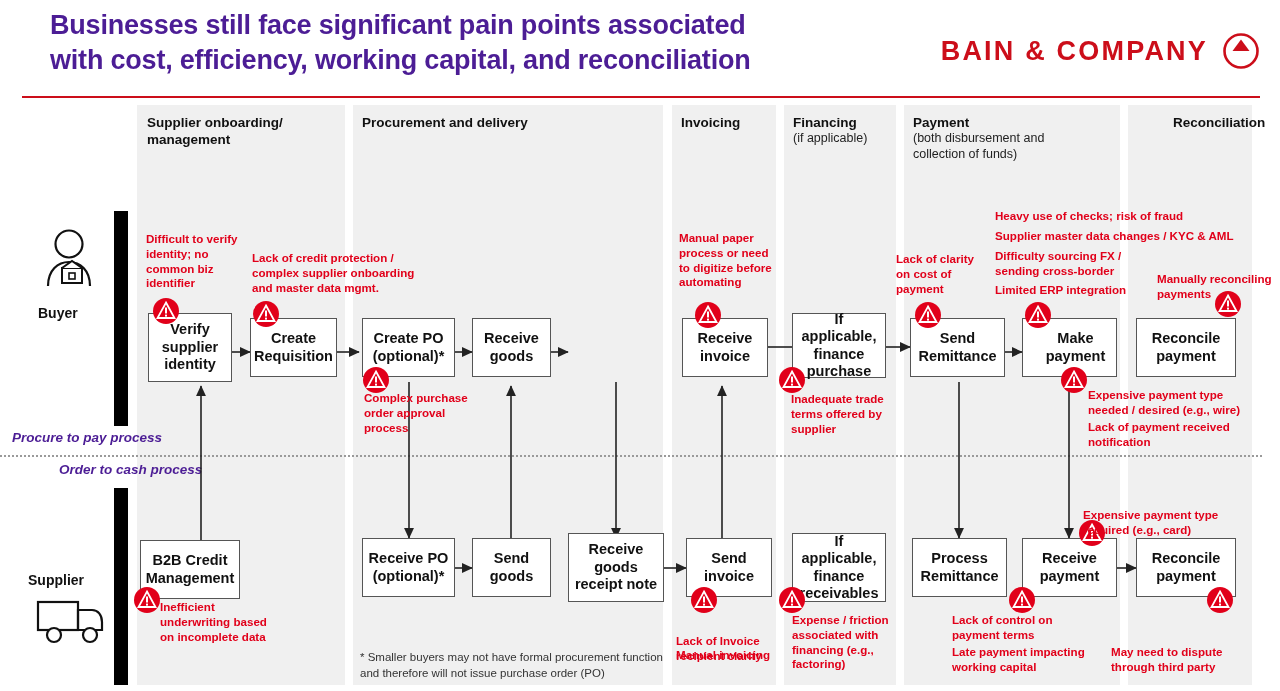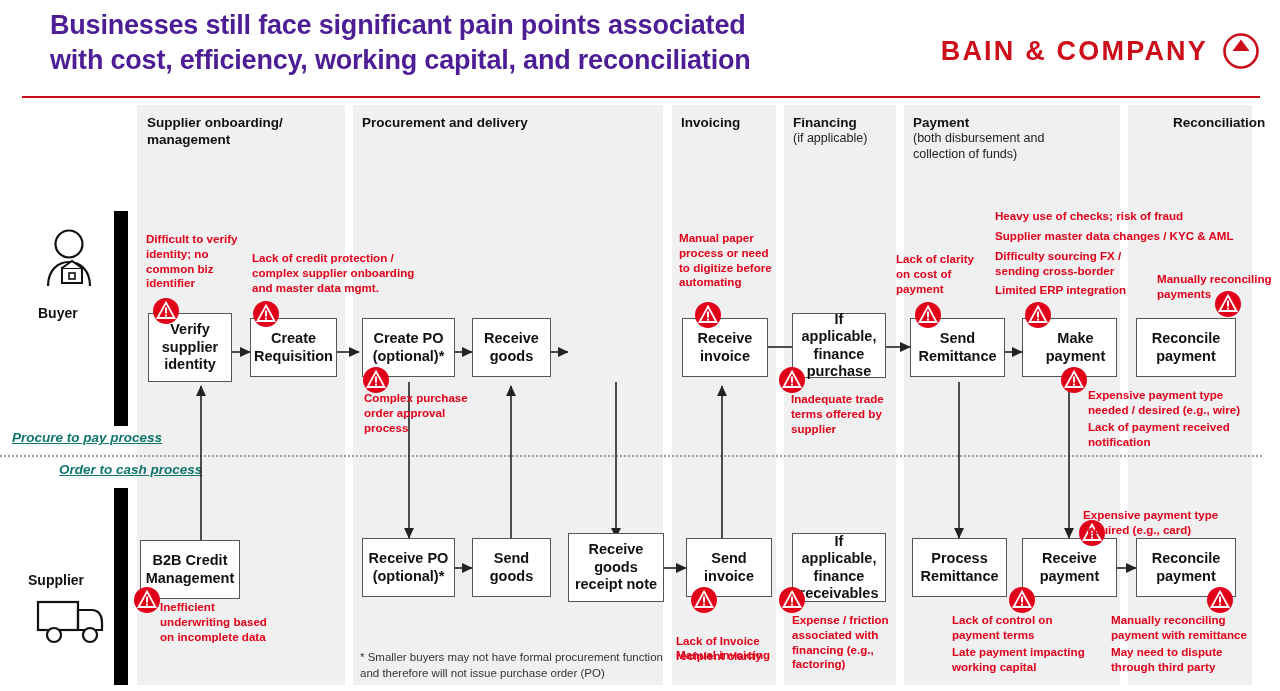--- a/index.html
+++ b/index.html
@@ -43,21 +43,21 @@
   .lane-label{
     position:absolute;font-size:14px;font-weight:bold;color:#111;
   }
 
   
   .divider{
     position:absolute;left:0;height:0;
     border-top:2px dotted #9a9a9a;
   }
   .divider-label{
-    position:absolute;font-size:13.5px;font-style:italic;font-weight:bold;color:#0f766e;text-decoration:underline;
+    position:absolute;font-size:13.5px;font-style:italic;font-weight:bold;color:#4c1d95;
   }
 
   
   .node{
     position:absolute;background:#fff;border:1px solid #555;
     display:flex;align-items:center;justify-content:center;text-align:center;
     font-size:14.5px;font-weight:bold;color:#111;line-height:1.2;
     box-sizing:border-box;padding:2px 3px;
   }
 
@@ -332,18 +332,17 @@
   <div class="ann" style="left:1157px;top:272px;width:125px;">Manually reconciling payments</div>
   <div class="ann" style="left:1088px;top:388px;width:158px;">Expensive payment type needed / desired (e.g., wire)</div>
   <div class="ann" style="left:1088px;top:420px;width:158px;">Lack of payment received notification</div>
   <div class="ann" style="left:1083px;top:508px;width:150px;">Expensive payment type required (e.g., card)</div>
   <div class="ann" style="left:160px;top:600px;width:108px;">Inefficient underwriting based on incomplete data</div>
   <div class="ann" style="left:676px;top:648px;width:104px;">Manual invoicing</div>
   <div class="ann" style="left:676px;top:634px;width:100px;">Lack of Invoice recipient clarity</div>
   <div class="ann" style="left:792px;top:613px;width:102px;">Expense / friction associated with financing (e.g., factoring)</div>
   <div class="ann" style="left:952px;top:613px;width:130px;">Lack of control on payment terms</div>
   <div class="ann" style="left:952px;top:645px;width:140px;">Late payment impacting working capital</div>
-  <div class="ann" style="left:1111px;top:613px;width:150px;">Manually reconciling payment with remittance</div>
   <div class="ann" style="left:1111px;top:645px;width:148px;">May need to dispute through third party</div>
 
   <div class="footnote" style="left:360px;top:650px;width:305px;">* Smaller buyers may not have formal procurement function and therefore will not issue purchase order (PO)</div>
 
 </div>
 
 </body></html>

